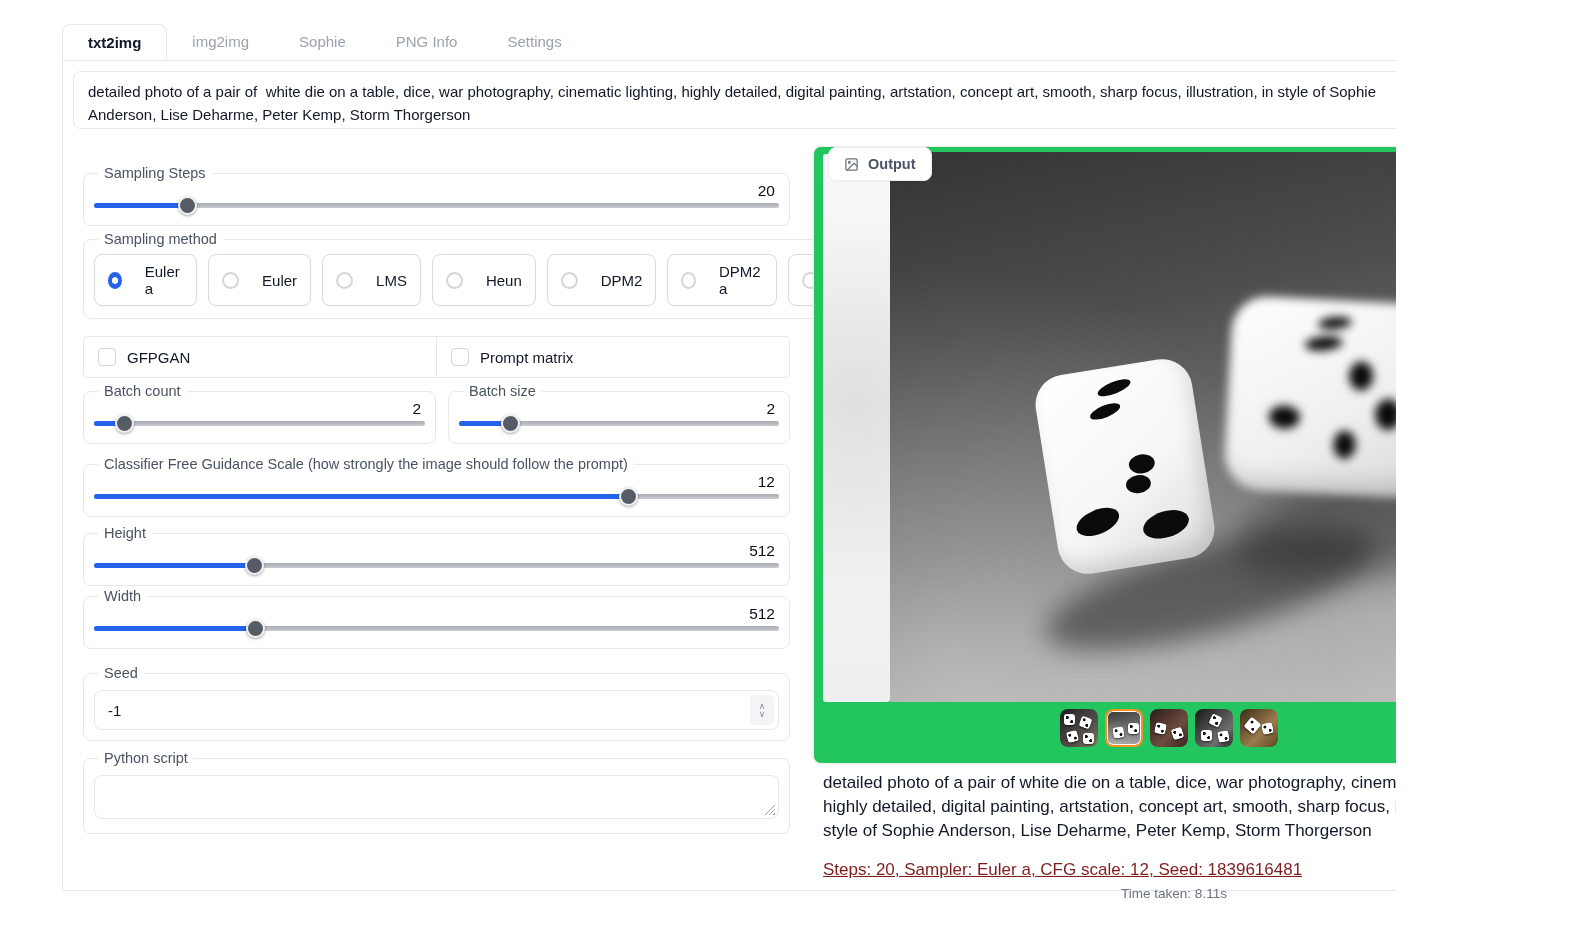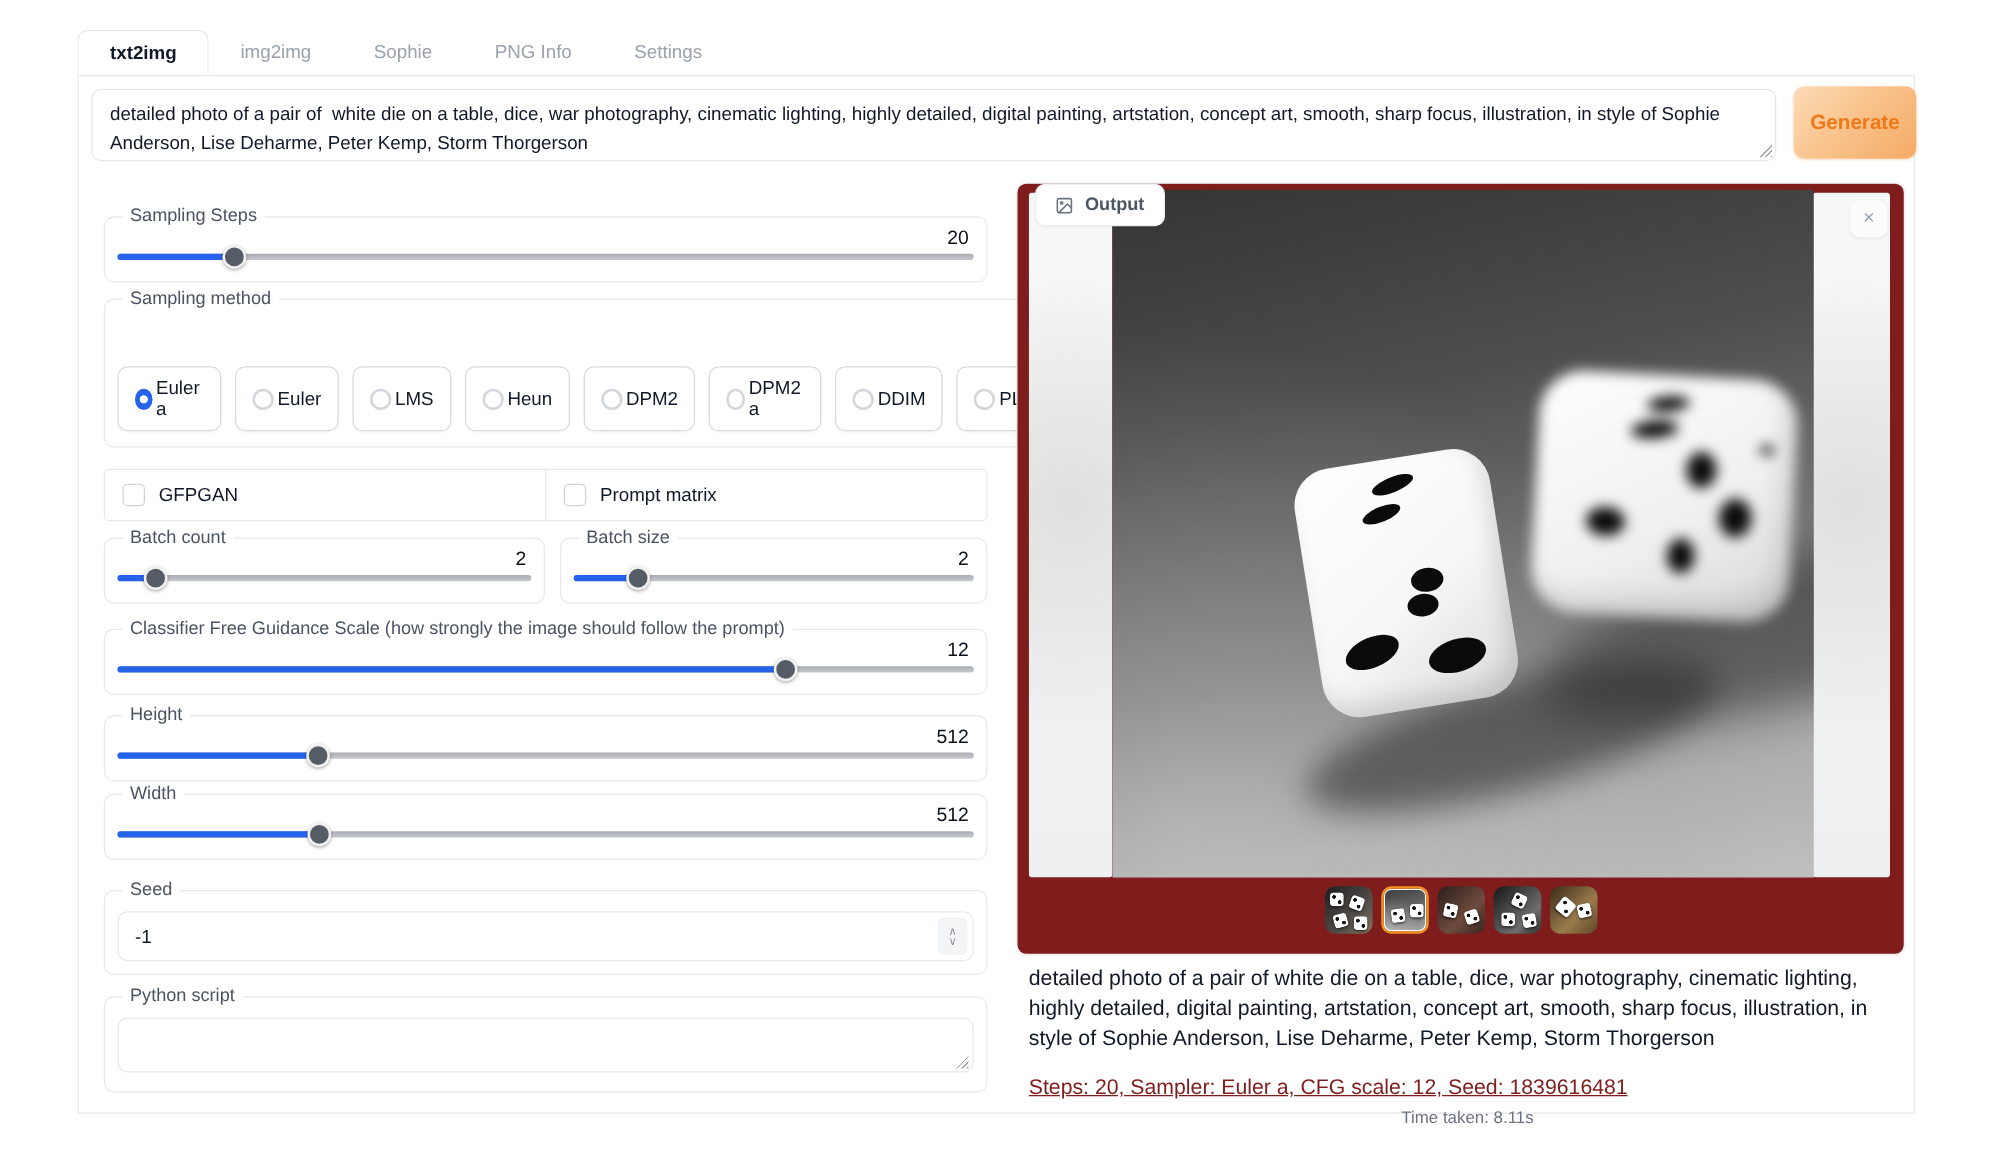--- a/index.html
+++ b/index.html
@@ -1,18 +1,18 @@
 <!DOCTYPE html>
 <html><head>
 <meta charset="utf-8">
 <style>
   * { margin:0; padding:0; box-sizing:border-box; }
   html,body { background:#fff; }
   body { font-family:"Liberation Sans", sans-serif; color:#1f2937; }
-  #app { position:relative; width:1594px; height:935px; background:#fff; overflow:hidden; }
+  #app { position:relative; width:1396px; height:935px; background:#fff; overflow:hidden; }
 
   
   .tabbar { position:absolute; left:62px; top:24px; display:flex; z-index:3; }
   .tab { padding:9px 25px 8px; font-size:15px; color:#9aa2ad; cursor:pointer; }
   .tab.active { background:#fff; border:1px solid #e5e7eb; border-bottom:1px solid #fff;
     border-radius:8px 8px 0 0; color:#111827; font-weight:700; margin-bottom:-1px; }
 
   .panel { position:absolute; left:62px; top:60px; width:1470px; height:831px;
     border:1px solid #e5e7eb; background:#fff; z-index:1; }
 
@@ -38,22 +38,22 @@
   .slider { position:relative; height:19px; margin-top:14px; cursor:pointer; }
   .track { position:absolute; left:0; right:0; top:7px; height:5px; border-radius:4px;
     background:linear-gradient(180deg,#a8acb2,#c7cbd0); }
   .fill { height:100%; border-radius:4px; background:#2563eb; }
   .thumbk { position:absolute; top:0; width:19px; height:19px; border-radius:50%;
     background:#565c65; border:2px solid #f2f2f3; box-shadow:0 1px 3px rgba(0,0,0,.35); }
 
   .fs-steps { margin-bottom:5px;margin-top:24px; }
   .fs-method { margin-bottom:17px; padding-bottom:12px; }
   .pills { display:flex; gap:11px; margin-top:6px; }
-  .pill { display:inline-flex; align-items:center; gap:3px; padding:8px 13px; background:#fff;
-    border:1px solid #d7dade; border-radius:8px; cursor:pointer; box-shadow:0 1px 1px rgba(0,0,0,.03);margin-top:39px; }
+  .pill { display:inline-flex; align-items:center; gap:23px; padding:8px 13px; background:#fff;
+    border:1px solid #d7dade; border-radius:8px; cursor:pointer; box-shadow:0 1px 1px rgba(0,0,0,.03); }
   .pill span { font-size:15px; color:#111827; }
   .radio { width:17px; height:17px; border-radius:50%; border:2px solid #d3d6db; background:#fff; }
   .radio.on { border:none; background:radial-gradient(circle, #fff 0 3px, #2563eb 3.5px); }
 
   .checkrow { display:flex; border:1px solid #e7e8ea; border-radius:4px; margin-bottom:5px; background:#fff; }
   .checkhalf { flex:1; display:flex; align-items:center; gap:11px; padding:11px 14px; }
   .checkhalf + .checkhalf { border-left:1px solid #e7e8ea;text-align:center; }
   .cb { width:18px; height:18px; border:1px solid #cfd4da; border-radius:4px; background:#fff; cursor:pointer; }
   .cb-label { font-size:15px; color:#111827; }
 
@@ -72,21 +72,21 @@
   .spin { position:absolute; right:5px; top:5px; width:24px; height:30px; background:#f3f4f6;
     border-radius:5px; display:flex; flex-direction:column; align-items:center; justify-content:center;
     color:#8a919c; font-size:9px; line-height:8px; cursor:pointer; user-select:none; }
 
   .py-wrap { position:relative; margin-top:8px; }
   .py-input { width:100%; height:44px; border:1px solid #e5e7eb; border-radius:8px; resize:none;
     font-family:"Liberation Sans",sans-serif; font-size:15px; padding:8px 12px; outline:none; }
   .rs.py-rs { right:4px; bottom:8px; }
 
   
-  .gallery { position:absolute; left:750px; top:85px; width:711px; height:618px; background:#7f1d1d;
+  .gallery { position:absolute; left:750px; top:85px; width:711px; height:618px; background:#22c55e;
     border:1px solid #f0f0f1; border-radius:8px; box-shadow:0 1px 4px rgba(0,0,0,.05); }
   .ghost { position:absolute; top:7px; height:548px; border-radius:3px;
     background:radial-gradient(circle at 50% 45%, rgba(175,175,175,.30), transparent 62%),
                linear-gradient(#f8f8f8,#edeff0); }
   .ghost.gl { left:9px;  width:67px; }
   .ghost.gr { right:11px; width:62px; }
 
   .img-main { position:absolute; left:76px; top:5px; width:561px; height:550px; overflow:hidden; cursor:pointer;
     background:
       radial-gradient(ellipse at 10% 92%, rgba(255,255,255,.28), transparent 55%),

